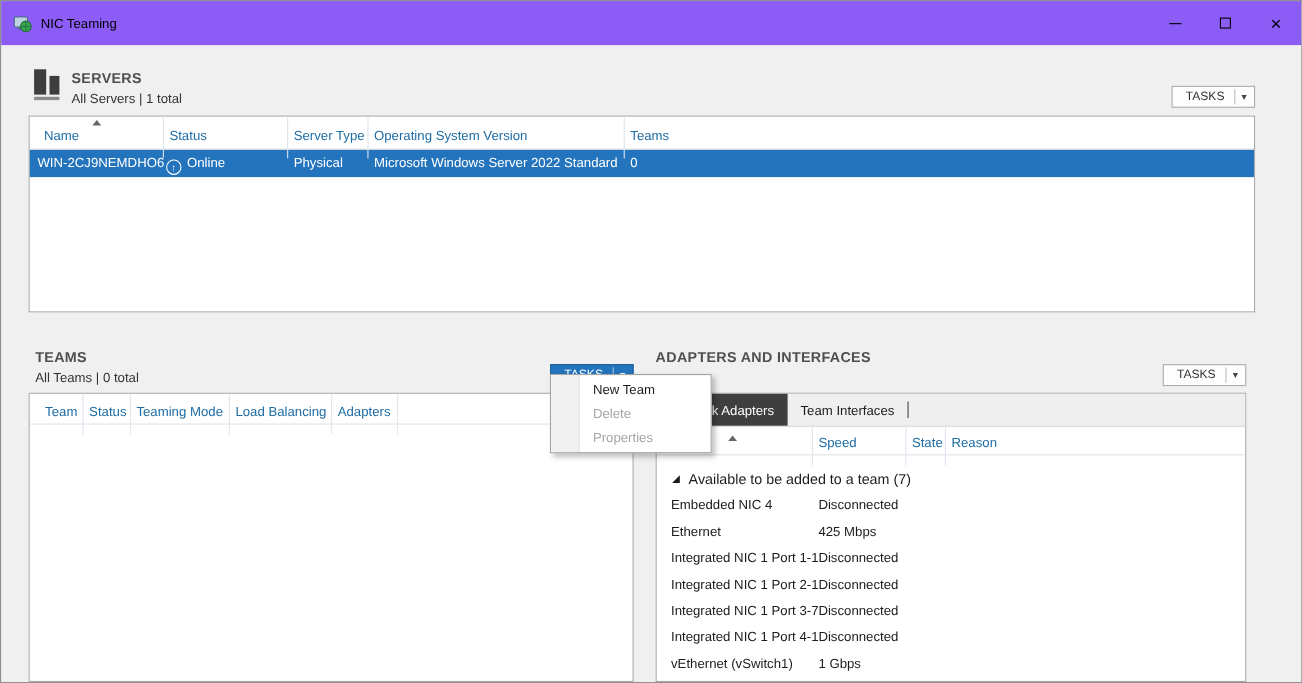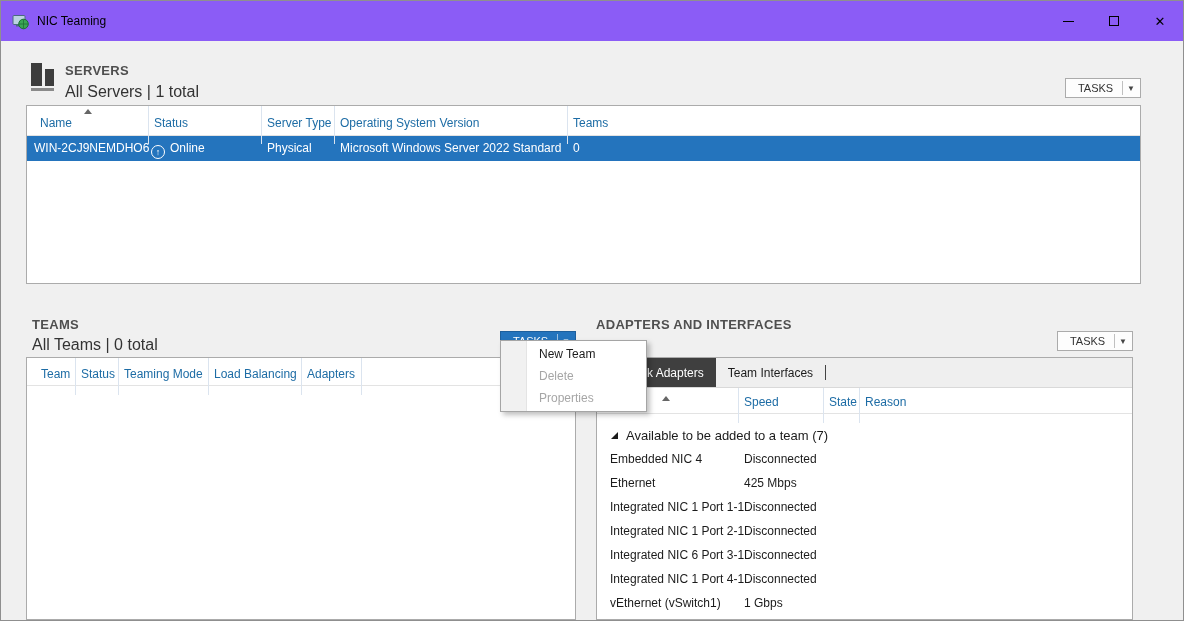--- a/index.html
+++ b/index.html
@@ -14,21 +14,21 @@
   .title-text { margin-left: 8px; font-size: 12px; color: #000; }
   .win-controls { margin-left: auto; display: flex; height: 100%; }
   .win-btn { width: 46px; height: 100%; display: flex; align-items: center; justify-content: center;
              background: transparent; border: none; cursor: pointer; color: #000; }
   .glyph-min { width: 11px; height: 1px; background: #000; }
   .glyph-max { width: 10px; height: 10px; border: 1px solid #000; background: transparent; }
   .glyph-close { font-size: 13px; line-height: 1; }
 
   
   .pane-title { position: absolute; font-size: 13px; font-weight: bold; color: #4f4f4f; letter-spacing: .3px; }
-  .pane-subtitle { position: absolute; font-size: 16px; color: #333; }
+  .pane-subtitle { position: absolute; font-size: 12px; color: #333; }
 
   
   .tasks-btn { position: absolute; width: 76px; height: 20px; display: flex; align-items: center;
                background: #fdfdfd; border: 1px solid #ababab; font-family: inherit;
                font-size: 11px; color: #333; cursor: pointer; padding: 0 5px; }
   .tasks-btn .tb-label { flex: 1; text-align: center; }
   .tasks-btn .tb-sep { width: 1px; align-self: stretch; background: #c0c0c0; margin: 2px 4px 2px 2px; }
   .tasks-btn .dd { font-size: 8px; color: #444; }
   .tasks-btn.open { background: #2474bd; border-color: #1d5f9c; color: #fff; }
   .tasks-btn.open .tb-sep { background: rgba(255,255,255,.55); }
@@ -209,21 +209,21 @@
     </div>
     <div class="ad-row">
       <div>Integrated NIC 1 Port 1-1</div>
       <div>Disconnected</div>
     </div>
     <div class="ad-row">
       <div>Integrated NIC 1 Port 2-1</div>
       <div>Disconnected</div>
     </div>
     <div class="ad-row">
-      <div>Integrated NIC 6 Port 3-1</div>
+      <div>Integrated NIC 1 Port 3-7</div>
       <div>Disconnected</div>
     </div>
     <div class="ad-row">
       <div>Integrated NIC 1 Port 4-1</div>
       <div>Disconnected</div>
     </div>
     <div class="ad-row">
       <div>vEthernet (vSwitch1)</div>
       <div>1 Gbps</div>
     </div>

